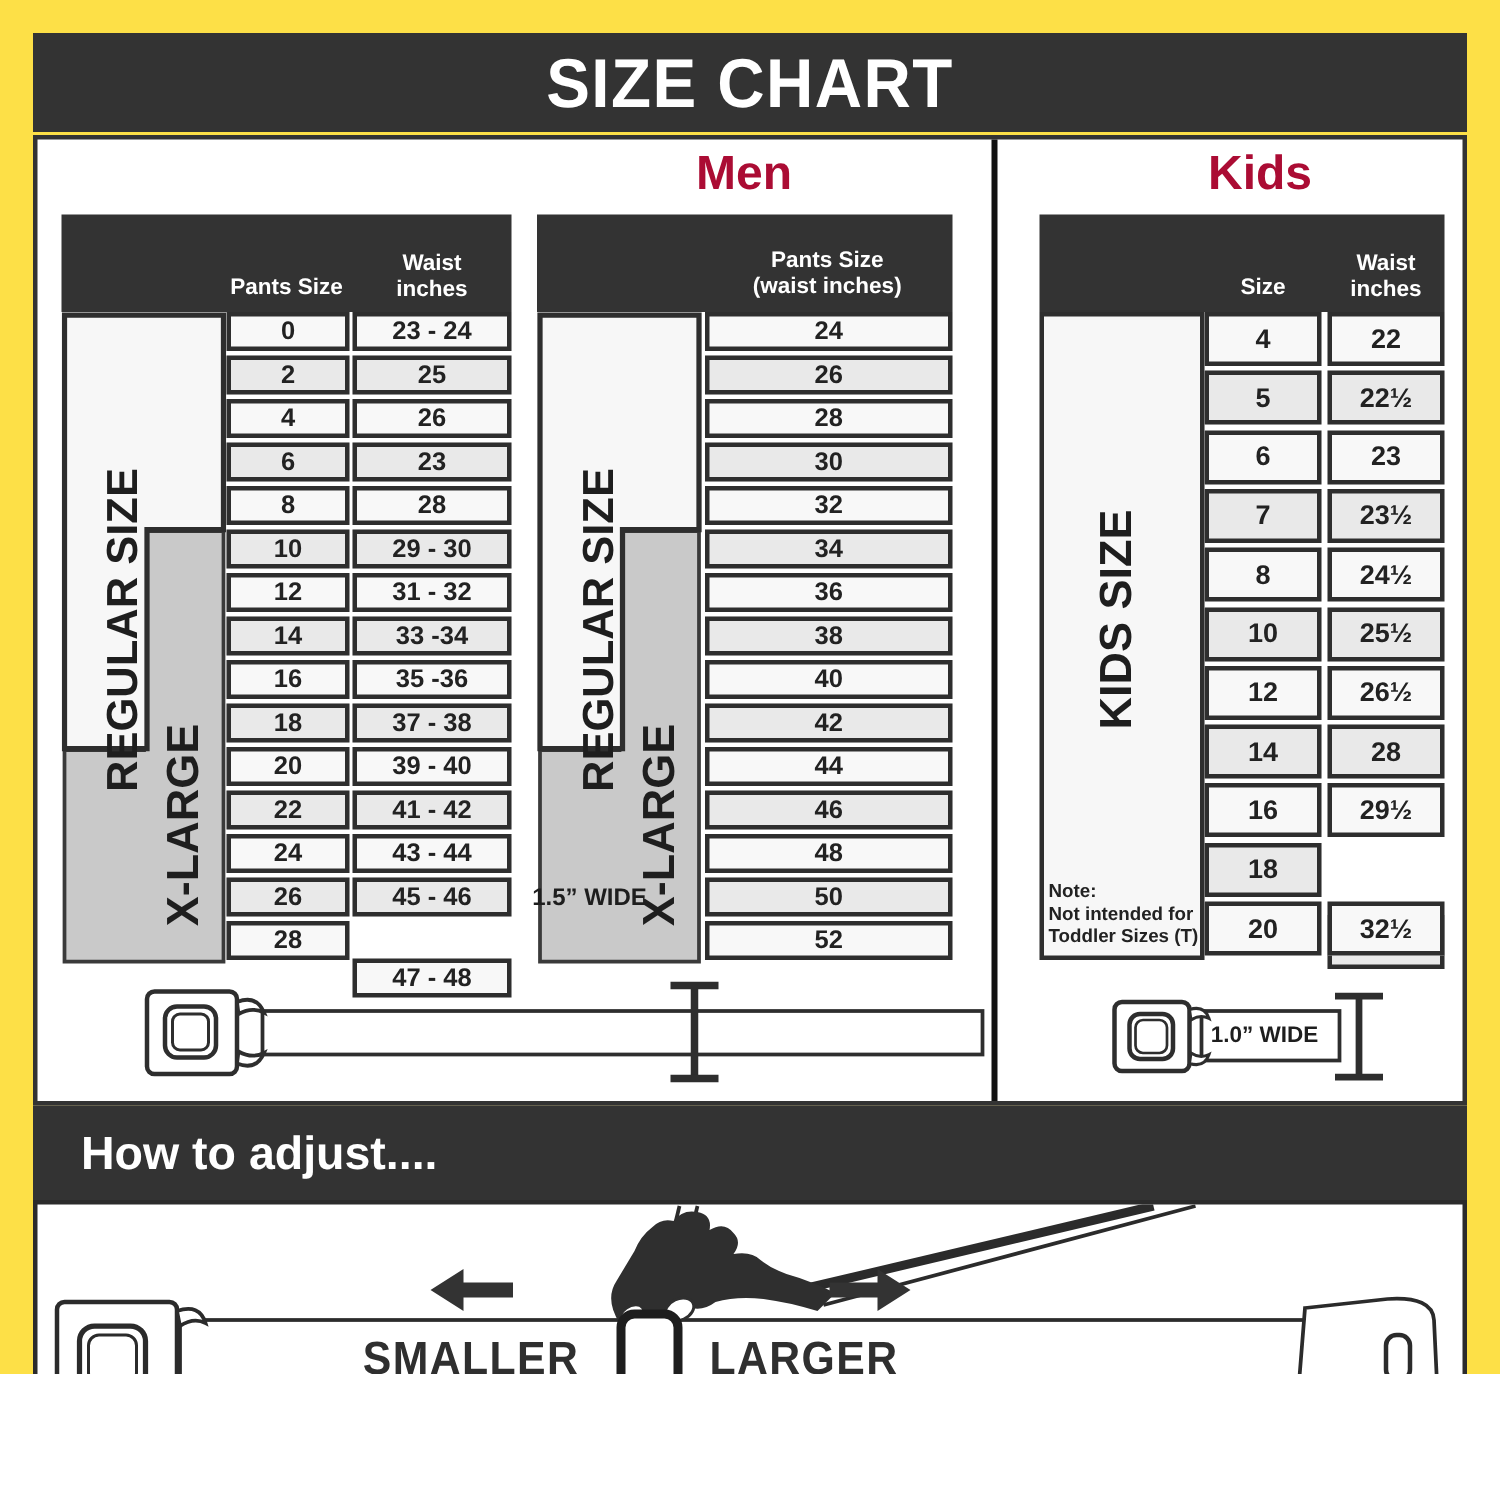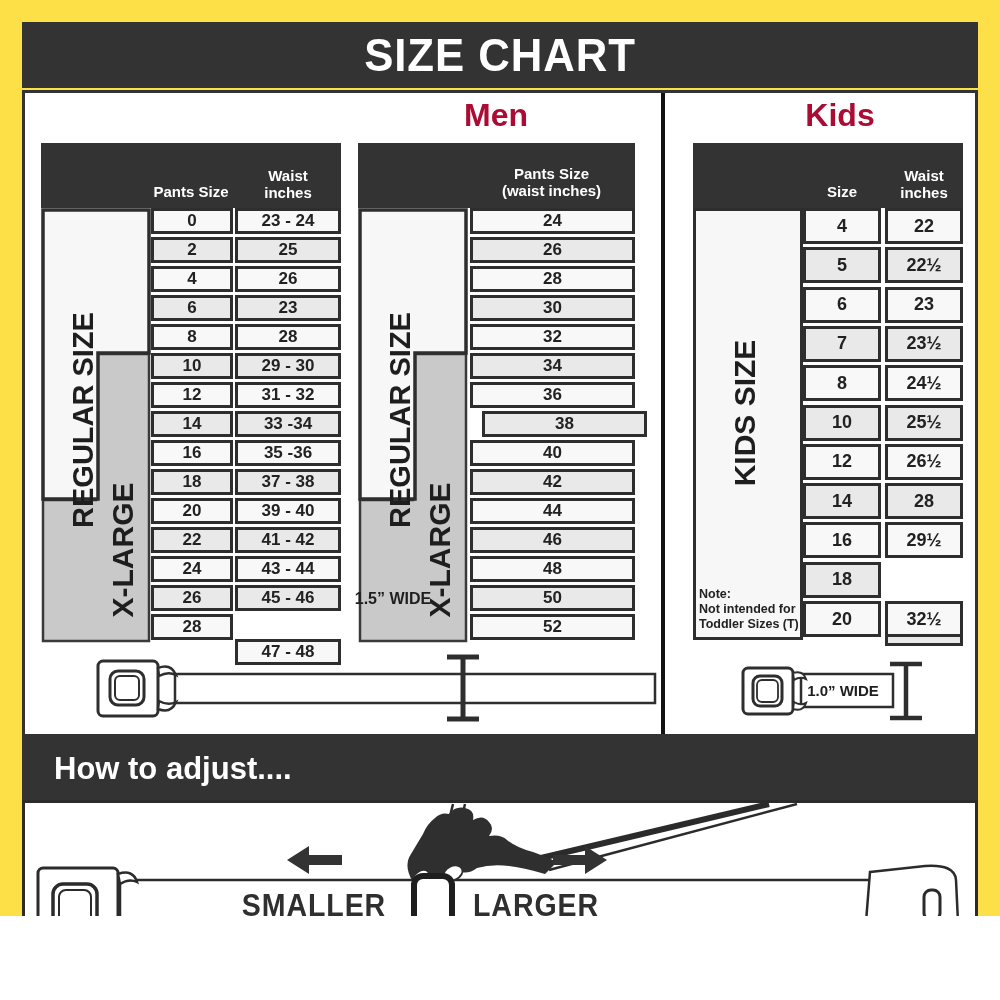--- a/index.html
+++ b/index.html
@@ -116,21 +116,21 @@
       <div class="vlabel" style="left:42px;top:277px;font-size:29px;">REGULAR SIZE</div>
       <div class="vlabel" style="left:82px;top:407px;font-size:30px;">X-LARGE</div>
       <div id="men-rows">
           <div class="cell" style="left: 112px; top: 65px; width: 165px; height: 26px;">24</div>
           <div class="cell alt" style="left: 112px; top: 94px; width: 165px; height: 26px;">26</div>
           <div class="cell" style="left: 112px; top: 123px; width: 165px; height: 26px;">28</div>
           <div class="cell alt" style="left: 112px; top: 152px; width: 165px; height: 26px;">30</div>
           <div class="cell" style="left: 112px; top: 181px; width: 165px; height: 26px;">32</div>
           <div class="cell alt" style="left: 112px; top: 210px; width: 165px; height: 26px;">34</div>
           <div class="cell" style="left: 112px; top: 239px; width: 165px; height: 26px;">36</div>
-          <div class="cell alt" style="left: 112px; top: 268px; width: 165px; height: 26px; margin-left: 12px;">38</div>
+          <div class="cell alt" style="left: 112px; top: 268px; width: 165px; height: 26px;">38</div>
           <div class="cell" style="left: 112px; top: 297px; width: 165px; height: 26px;">40</div>
           <div class="cell alt" style="left: 112px; top: 326px; width: 165px; height: 26px;">42</div>
           <div class="cell" style="left: 112px; top: 355px; width: 165px; height: 26px;">44</div>
           <div class="cell alt" style="left: 112px; top: 384px; width: 165px; height: 26px;">46</div>
           <div class="cell" style="left: 112px; top: 413px; width: 165px; height: 26px;">48</div>
           <div class="cell alt" style="left: 112px; top: 442px; width: 165px; height: 26px;">50</div>
           <div class="cell" style="left: 112px; top: 471px; width: 165px; height: 26px;">52</div>
         </div>
     </div>
 

